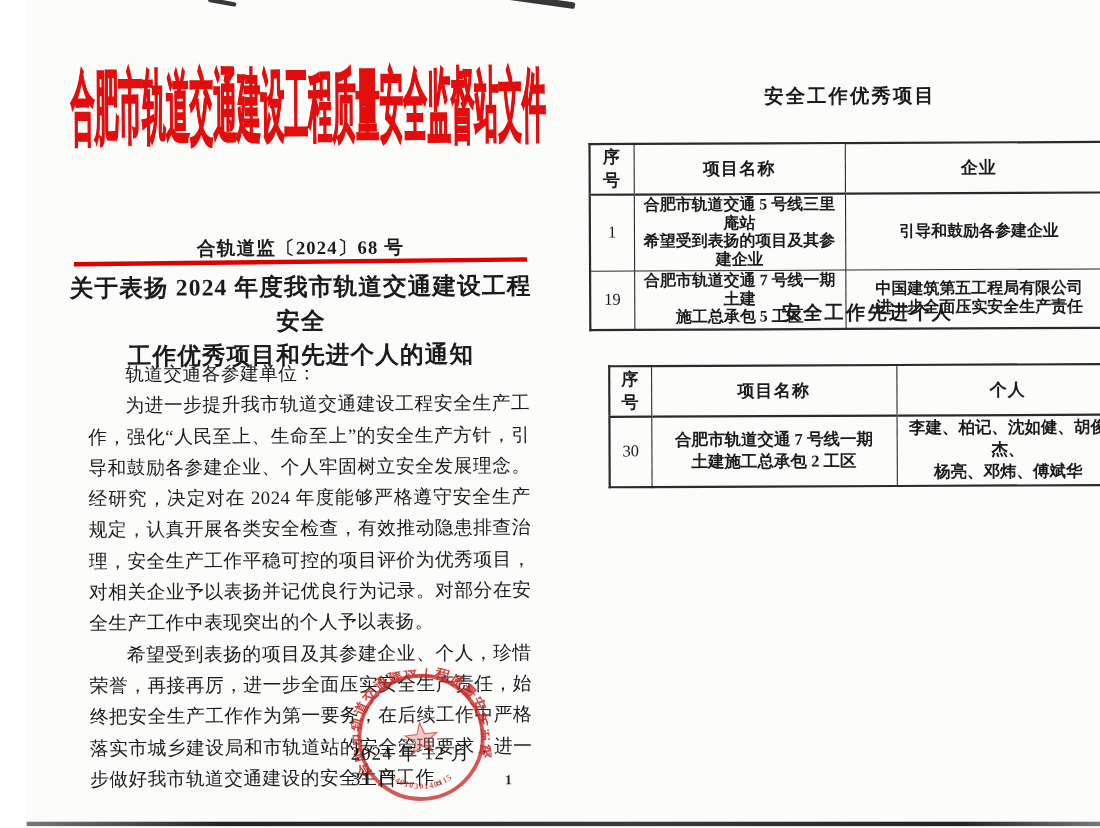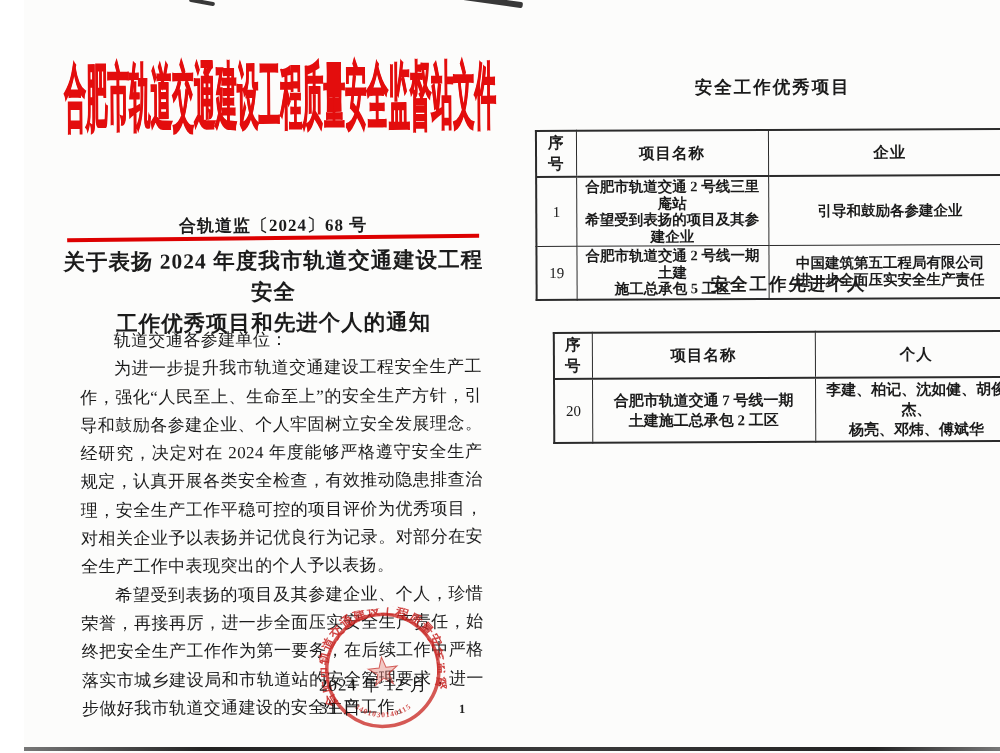--- a/index.html
+++ b/index.html
@@ -157,32 +157,32 @@
         <tr class="hrow">
           <th>序号</th>
           <th>项目名称</th>
           <th>企业</th>
         </tr>
       </thead>
       <tbody>
         <tr class="drow">
           <td class="no">1</td>
           <td>
-            <span class="ln">合肥市轨道交通 2 号线三里庵站</span>
+            <span class="ln">合肥市轨道交通 5 号线三里庵站</span>
             <span class="ln">希望受到表扬的项目及其参建企业</span>
           </td>
           <td>
             <span class="ln">引导和鼓励各参建企业</span>
             <span class="ln"></span>
           </td>
         </tr>
         <tr class="drow">
           <td class="no">19</td>
           <td>
-            <span class="ln">合肥市轨道交通 2 号线一期土建</span>
+            <span class="ln">合肥市轨道交通 7 号线一期土建</span>
             <span class="ln">施工总承包 5 工区</span>
           </td>
           <td>
             <span class="ln">中国建筑第五工程局有限公司</span>
             <span class="ln">进一步全面压实安全生产责任</span>
           </td>
         </tr>
       </tbody>
     </table>
 
@@ -196,21 +196,21 @@
         </colgroup>
       <thead>
         <tr class="hrow">
           <th>序号</th>
           <th>项目名称</th>
           <th>个人</th>
         </tr>
       </thead>
       <tbody>
         <tr class="drow">
-          <td class="no">20</td>
+          <td class="no">30</td>
           <td>
             <span class="ln">合肥市轨道交通 7 号线一期</span>
             <span class="ln">土建施工总承包 2 工区</span>
           </td>
           <td>
             <span class="ln">李建、柏记、沈如健、胡俊杰、</span>
             <span class="ln">杨亮、邓炜、傅斌华</span>
           </td>
         </tr>
       </tbody>

